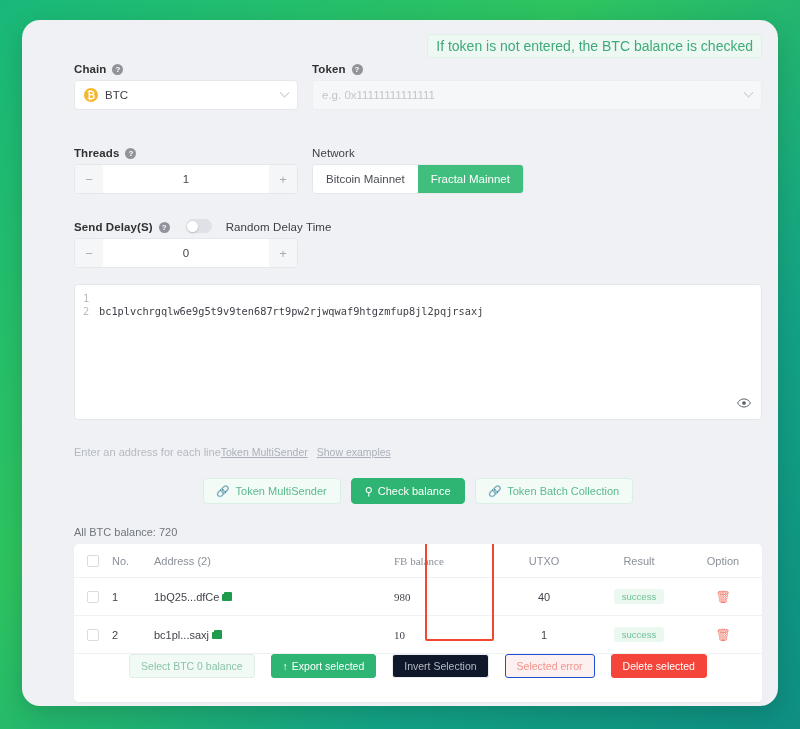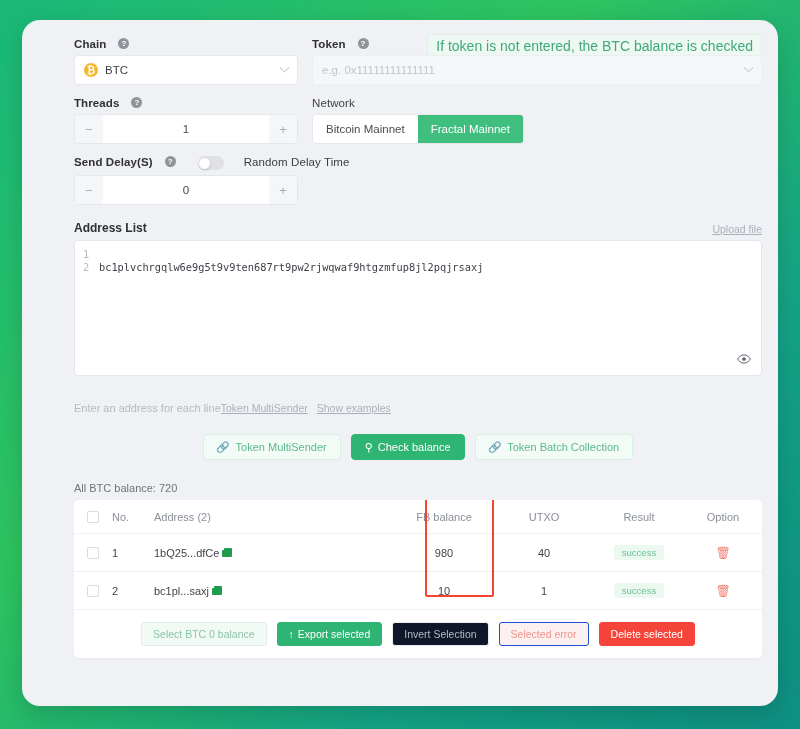--- a/index.html
+++ b/index.html
@@ -25,24 +25,25 @@
     left: 52px; top: 18px;
     width: 688px;
   }
 
   
   .label {
     font-size: 11.5px;
     color: #303133;
     font-weight: bold;
     display: flex;
-    align-items: flex-start;
-    gap: 12px;
+    align-items: flex-end;
+    gap: 6px;
     margin-bottom: 5px;
     letter-spacing: .1px;
+    margin-top: 25px;
   }
   .label.plain { font-weight: normal; color: #404248; }
   .help-icon {
     display: inline-flex;
     align-items: center; justify-content: center;
     width: 11px; height: 11px;
     border-radius: 50%;
     background: #909399;
     color: #fff;
     font-size: 8px;
@@ -260,21 +261,21 @@
     align-items: center;
     height: 38px;
     border-bottom: 1px solid #f0f1f3;
     font-size: 11px;
     color: #41444a;
   }
   .trow.thead { color: #8b9098; height: 34px; }
   .c-check { width: 38px; display: flex; justify-content: center; }
   .c-no    { width: 42px; text-align: left; }
   .c-addr  { flex: 1; display: flex; align-items: center; gap: 5px; }
-  .c-bal   { width: 100px; text-align: center; }
+  .c-bal   { width: 100px; text-align: left; font-family: Liberation Serif, serif; }
   .c-utxo  { width: 100px; text-align: center; }
   .c-res   { width: 90px; text-align: center; }
   .c-opt   { width: 78px; text-align: center; }
   .chk {
     width: 12px; height: 12px;
     border: 1px solid #d9dbe0;
     border-radius: 2px;
     background: #fff;
   }
   .copy-sq {
@@ -307,22 +308,22 @@
     position: absolute;
     border: 2.5px solid #f4462e;
     pointer-events: none;
     border-radius: 2px;
   }
 
   
   .tfooter {
     display: flex;
     justify-content: center;
-    gap: 10px;
-    align-items: center;
+    gap: 16px;
+    align-items: flex-start;
     height: 48px;
     background: #fff;
   }
   .fbtn {
     height: 24px;
     padding: 0 11px;
     border-radius: 3px;
     font-size: 10.5px;
     display: flex;
     align-items: center;
@@ -397,24 +398,20 @@
         <span class="switch-label" style="margin-left:8px;font-weight:normal;">Random Delay Time</span>
       </div>
       <div class="stepper col-left">
         <div class="sbtn">−</div>
         <div class="sval">0</div>
         <div class="sbtn">+</div>
       </div>
     </div>
 
     <div style="margin-top:16px;">
-      <div class="addr-head">
-        <div class="addr-title">Address List</div>
-        <div class="link">Upload file</div>
-      </div>
       <div class="textarea-box">
         <div class="codeline">
           <span class="gutter">1</span>
         </div>
         <div class="codeline">
           <span class="gutter">2</span>
           <span>bc1plvchrgqlw6e9g5t9v9ten687rt9pw2rjwqwaf9htgzmfup8jl2pqjrsaxj</span>
         </div>
         <svg class="eye" viewBox="0 0 24 24">
           <path d="M12 5C6.5 5 2.3 9.1 1 12c1.3 2.9 5.5 7 11 7s9.7-4.1 11-7c-1.3-2.9-5.5-7-11-7z" fill="none" stroke="currentColor" stroke-width="1.7"></path>

